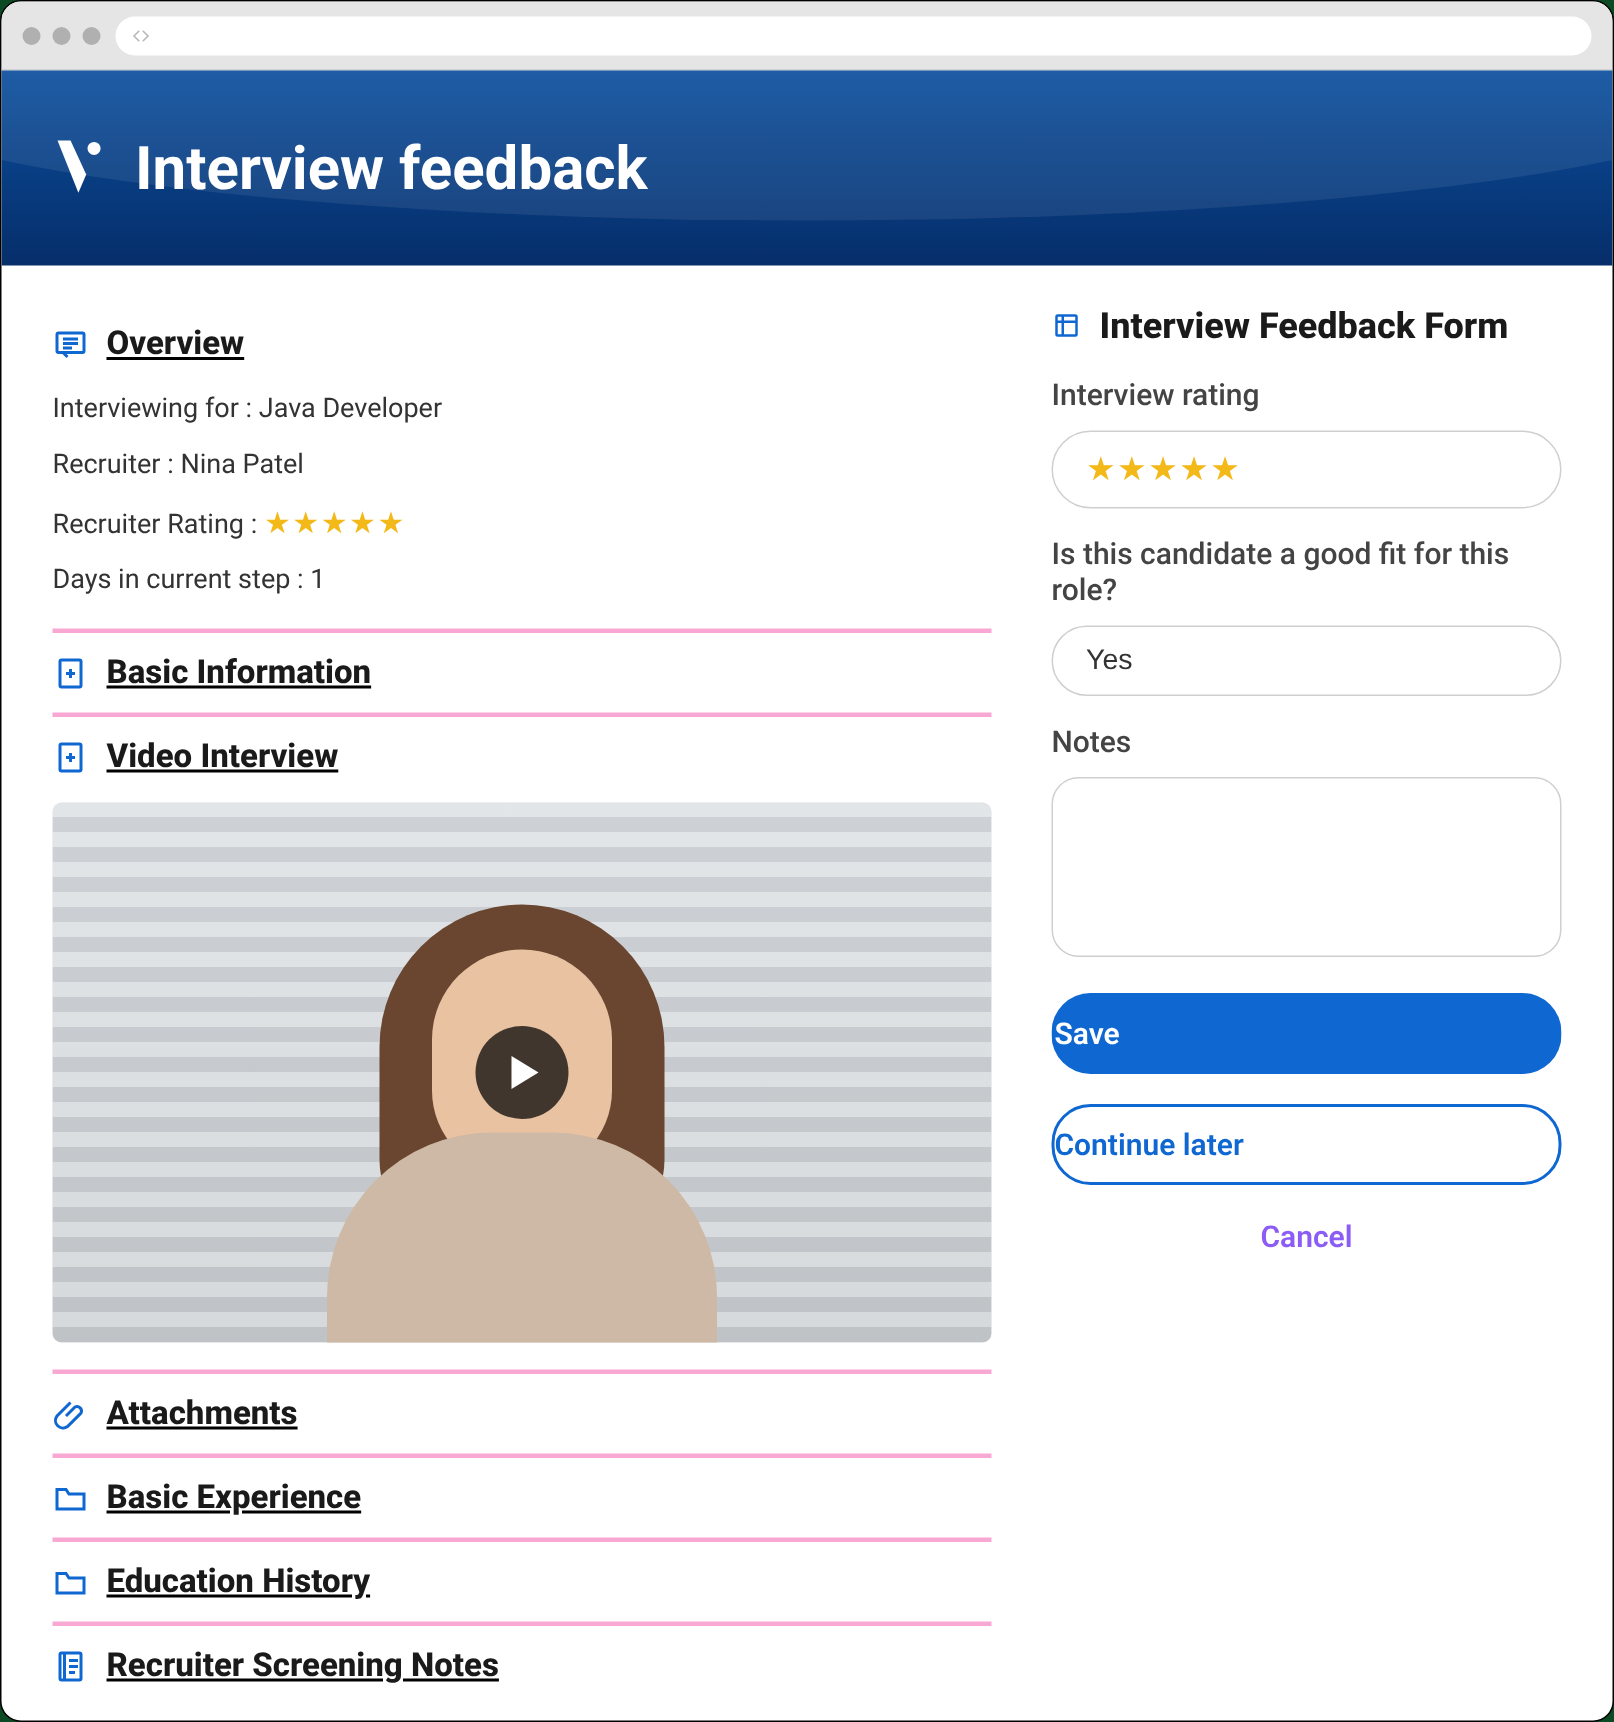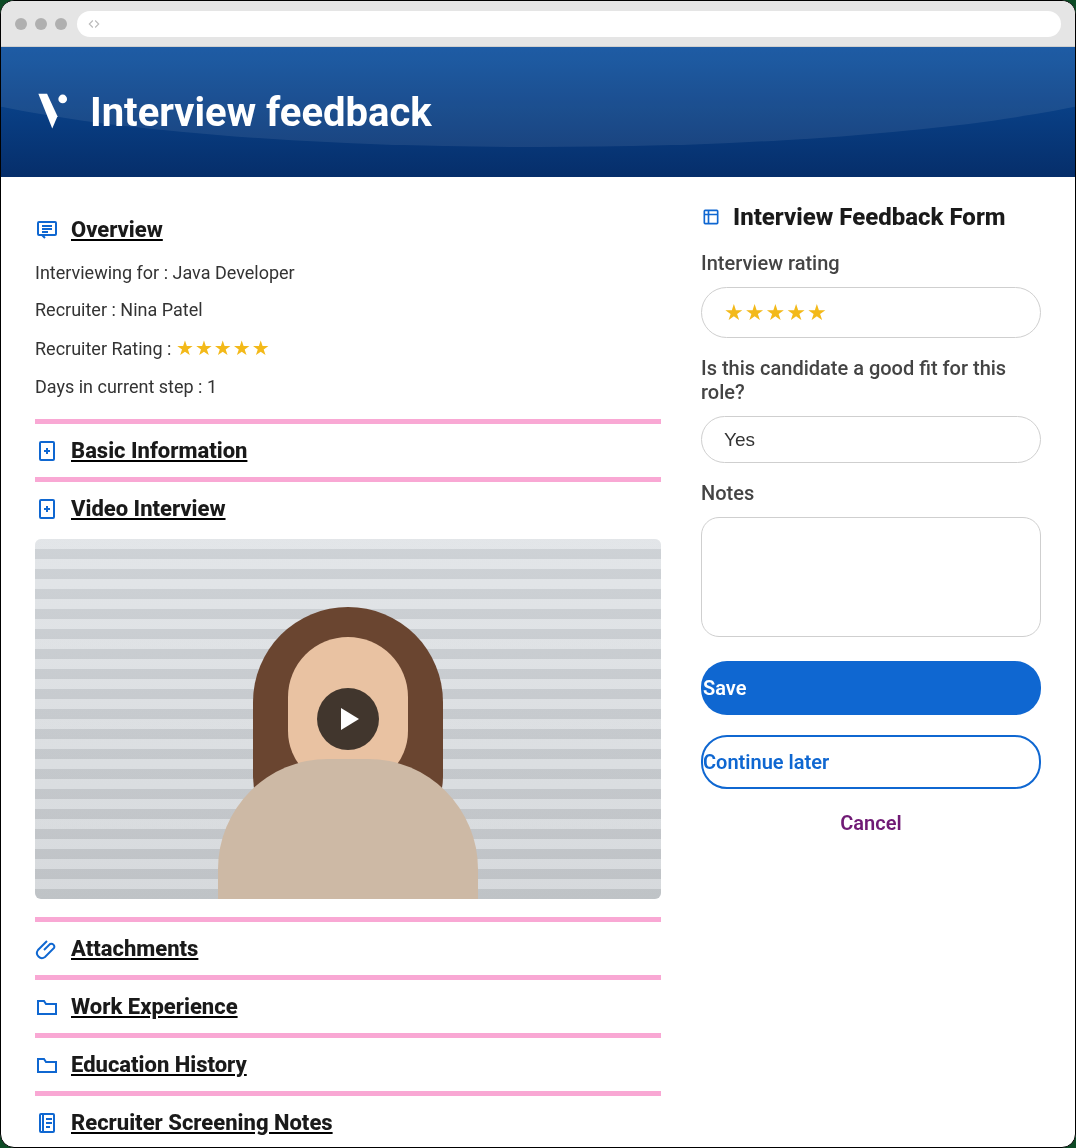--- a/index.html
+++ b/index.html
@@ -18,21 +18,21 @@
   .vline { width:1px; height:36px; background:#d0d0d0; margin:0 16px 0 18px; }
   .avatar { width:44px; height:44px; border-radius:50%; background: radial-gradient(circle at 50% 35%, #e8c1a0 0 28%, #7a4a30 28% 55%, #c9d9e6 55% 100%); cursor:pointer; }
   .hero { height:130px; position:relative; overflow:hidden; background: linear-gradient(180deg,#0b4f9e 0%, #062e6a 100%); display:flex; align-items:center; padding:0 35px; gap:18px; }
   .hero::before { content:""; position:absolute; left:-10%; right:-10%; top:-80px; height:180px; border-radius:50%; background: rgba(255,255,255,0.08); }
   .hero .logo-small { width:36px; height:40px; z-index:1; }
   .hero h1 { color:#fff; font-size:40px; font-weight:700; z-index:1; }
   .content { display:flex; padding:26px 34px 0 34px; gap:40px; }
   .left { flex:1.1; }
   .right { width:340px; flex-shrink:0; }
   .sec-hdr { display:flex; align-items:center; gap:12px; padding:14px 0;text-decoration:underline; }
-  .sec-hdr.border-top { border-top:5px solid #f9a8d4; }
+  .sec-hdr.border-top { border-top:3px solid #f9a8d4; }
   .sec-hdr .icon { width:24px; height:24px; color:#0f67d1; flex-shrink:0; }
   .sec-hdr .title { font-size:22px; font-weight:800; color:#1a1a1a; }
   .overview-grid { display:grid; grid-template-columns: 1fr; column-gap:20px; row-gap:16px; padding:6px 0 22px 0; font-size:18px; color:#333; }
   .overview-grid span.lbl { color:#333; }
   .stars { color:#f3b919; font-size:20px; letter-spacing:1px; }
   .video { width:100%; height:360px; border-radius:6px; background: linear-gradient(180deg,#d9dde1 0%, #c9cdd1 100%); position:relative; overflow:hidden; margin:4px 0 18px 0; }
   .blinds { position:absolute; inset:0; background: repeating-linear-gradient(180deg, rgba(255,255,255,.25) 0 10px, rgba(0,0,0,.05) 10px 20px); }
   .person { position:absolute; left:50%; bottom:-10px; transform:translateX(-50%); width:320px; height:320px; }
   .person .hair { position:absolute; left:50%; top:18px; transform:translateX(-50%); width:190px; height:230px; background:#6a4530; border-radius:95px 95px 60px 60px; }
   .person .face { position:absolute; left:50%; top:48px; transform:translateX(-50%); width:120px; height:150px; background:#e9c2a2; border-radius:60px 60px 56px 56px; }
@@ -41,21 +41,21 @@
   .playbtn::after { content:""; display:block; width:0; height:0; border-left:18px solid #fff; border-top:11px solid transparent; border-bottom:11px solid transparent; margin-left:4px; }
   .right h2 { display:flex; align-items:center; gap:12px; font-size:24px; font-weight:800; color:#1a1a1a; margin-bottom:20px; }
   .right h2 .icon { width:20px; height:20px; color:#0f67d1; }
   .field-label { font-size:20px; color:#444; margin:18px 0 12px 0; font-weight:500; }
   .pill { width:100%; border:1px solid #cfcfcf; border-radius:26px; padding:12px 22px; font-size:19px; color:#333; background:#fff; }
   .pill.stars-pill .stars { font-size:22px; }
   .textarea { width:100%; height:120px; border:1px solid #cfcfcf; border-radius:18px; padding:14px 18px; font-size:17px; resize:none; font-family:inherit; }
   .btn { width:100%; border-radius:26px; padding:13px 0; font-size:20px; font-weight:600; text-align:left; cursor:pointer; border:2px solid transparent; margin-top:20px; }
   .btn.primary { background:#0f67d1; color:#fff; }
   .btn.secondary { background:#fff; color:#0f67d1; border-color:#0f67d1; }
-  .cancel-link { text-align:center; color:#701a75; font-size:20px; font-weight:600; margin-top:22px; cursor:pointer; }
+  .cancel-link { text-align:center; color:#8b5cf6; font-size:20px; font-weight:600; margin-top:22px; cursor:pointer; }
   select.pill { appearance:none; -webkit-appearance:none; cursor:pointer; }
 </style>
 </head>
 <body>
 
 <div class="frame">
 
   <div class="browser-chrome">
     <div class="dots">
       <div class="dot"></div>
@@ -138,21 +138,21 @@
         <svg class="icon" viewBox="0 0 24 24" fill="none" stroke="currentColor" stroke-width="2">
           <path d="M9 13l6-6a3 3 0 014 4l-9 9a5 5 0 01-7-7l9-9"></path>
         </svg>
         <div class="title">Attachments</div>
       </div>
 
       <div class="sec-hdr border-top">
         <svg class="icon" viewBox="0 0 24 24" fill="none" stroke="currentColor" stroke-width="2">
           <path d="M3 6h6l2 3h10v10H3z"></path>
         </svg>
-        <div class="title">Work Experience</div>
+        <div class="title">Basic Experience</div>
       </div>
 
       <div class="sec-hdr border-top">
         <svg class="icon" viewBox="0 0 24 24" fill="none" stroke="currentColor" stroke-width="2">
           <path d="M3 6h6l2 3h10v10H3z"></path>
         </svg>
         <div class="title">Education History</div>
       </div>
 
       <div class="sec-hdr border-top">

